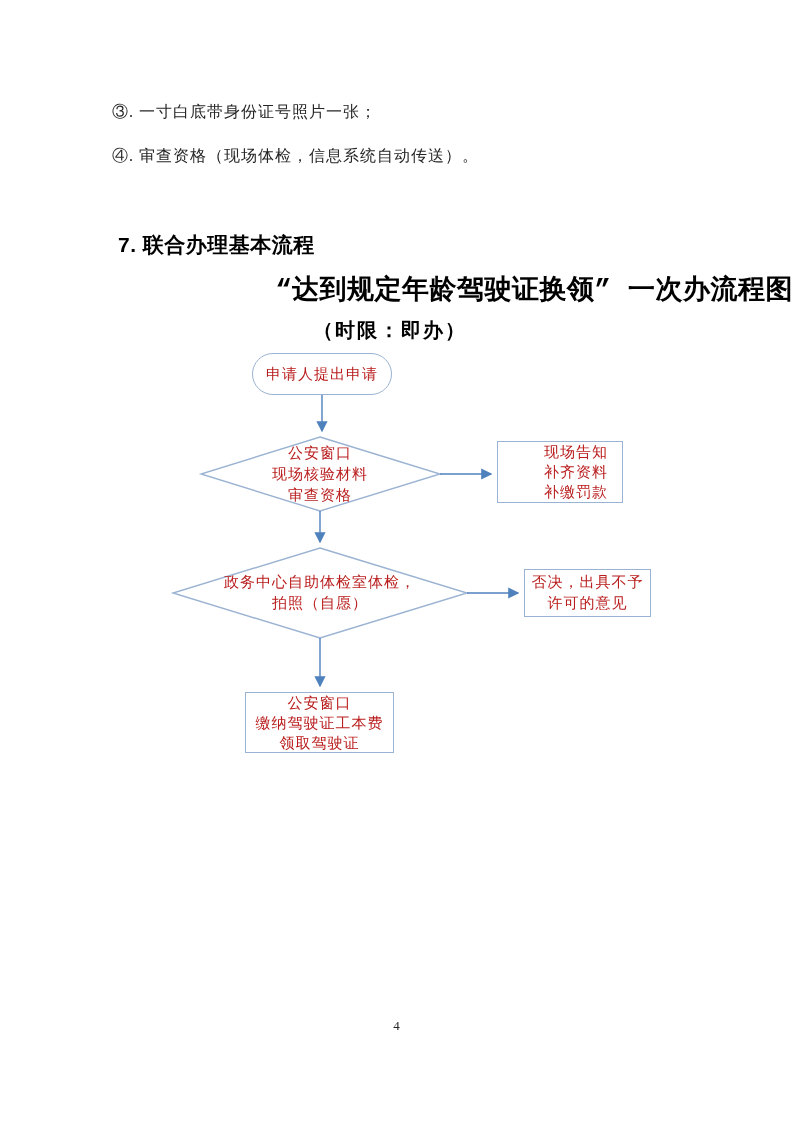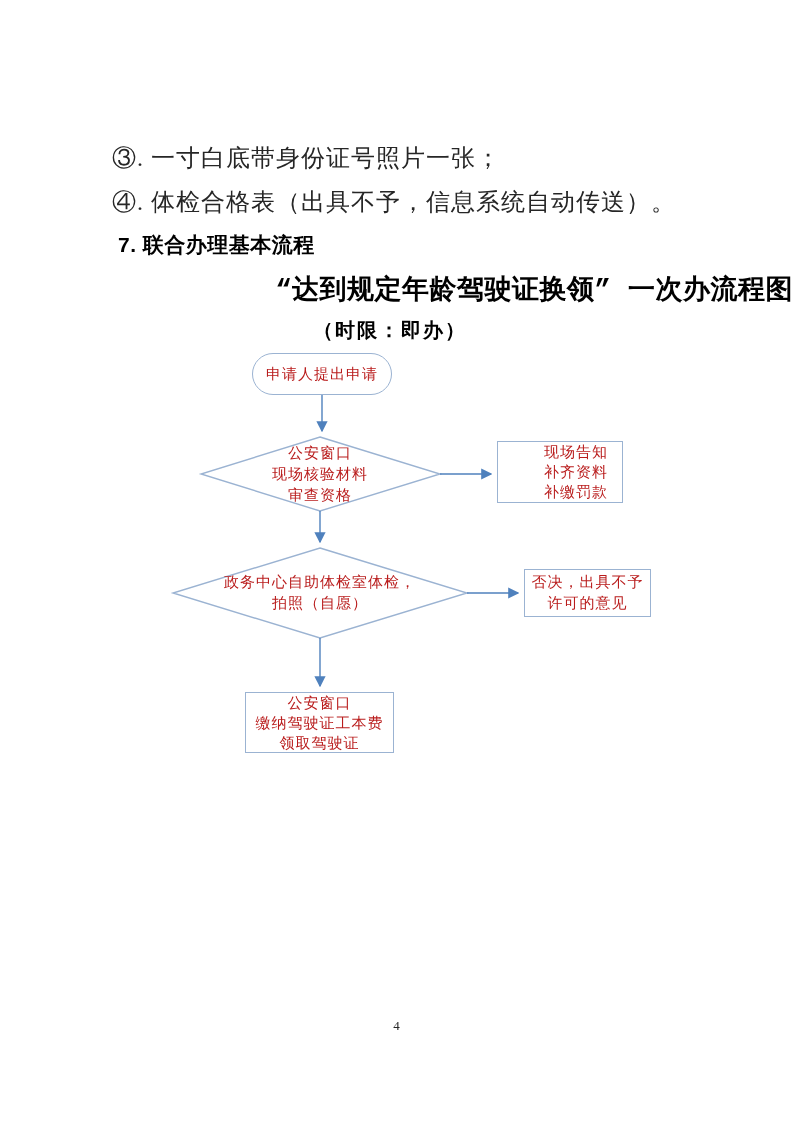--- a/index.html
+++ b/index.html
@@ -9,25 +9,24 @@
     width: 793px;
     height: 1122px;
     background: #ffffff;
     font-family: "Liberation Serif", "DejaVu Serif", serif;
     color: #262626;
     overflow: hidden;
   }
   .body-line {
     position: absolute;
     left: 112px;
-    font-size: 24px;
+    font-size: 16px;
     letter-spacing: 1px;
     color: #262626;
     white-space: nowrap;
-    margin-top: 40px;
   }
   .line-3 { top: 102px; }
   .line-4 { top: 146px; }
   .section-heading {
     position: absolute;
     left: 118px;
     top: 231px;
     font-family: "Liberation Sans", "DejaVu Sans", sans-serif;
     font-weight: bold;
     font-size: 21px;
@@ -100,21 +99,21 @@
     font-size: 13px;
     color: #262626;
   }
 </style>
 </head>
 <body>
 
 <div class="page">
 
   <div class="body-line line-3">③. 一寸白底带身份证号照片一张；</div>
-  <div class="body-line line-4">④. 体检合格表（出具不予，信息系统自动传送）。</div>
+  <div class="body-line line-4">④. 审查资格（现场体检，信息系统自动传送）。</div>
 
   <div class="section-heading">7. 联合办理基本流程</div>
   <div class="chart-title">“达到规定年龄驾驶证换领” 一次办流程图</div>
   <div class="chart-subtitle">（时限：即办）</div>
 
   <svg class="flow-svg" viewBox="0 0 793 1122">
     <defs>
       <marker id="arrowhead" markerWidth="8" markerHeight="8" refX="7" refY="4" orient="auto">
         <path d="M0,0 L8,4 L0,8 z" fill="#4f81bd"></path>
       </marker>

